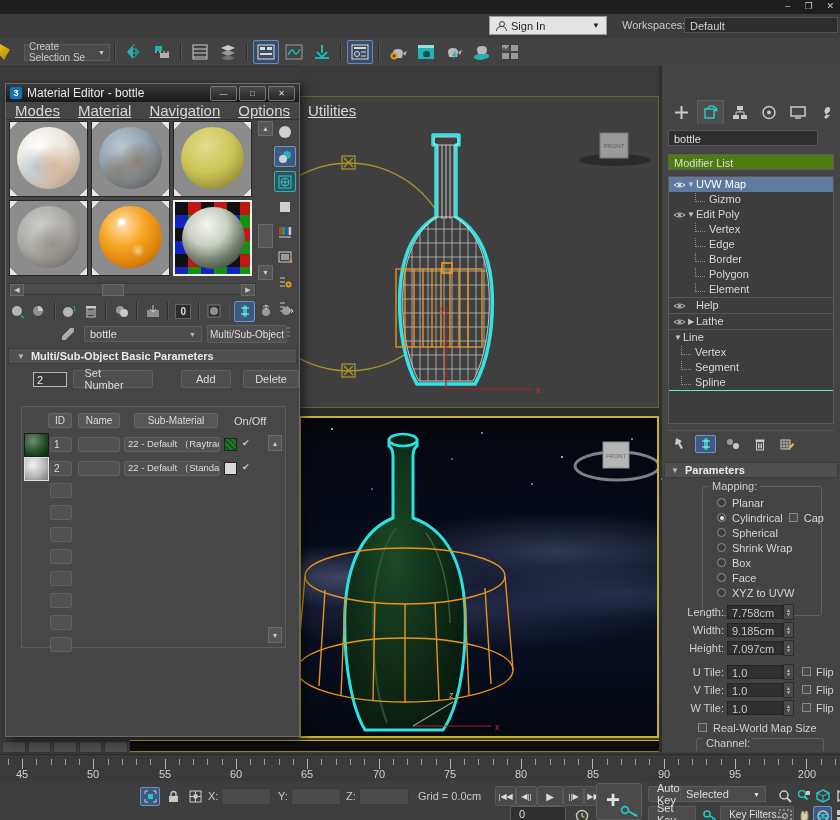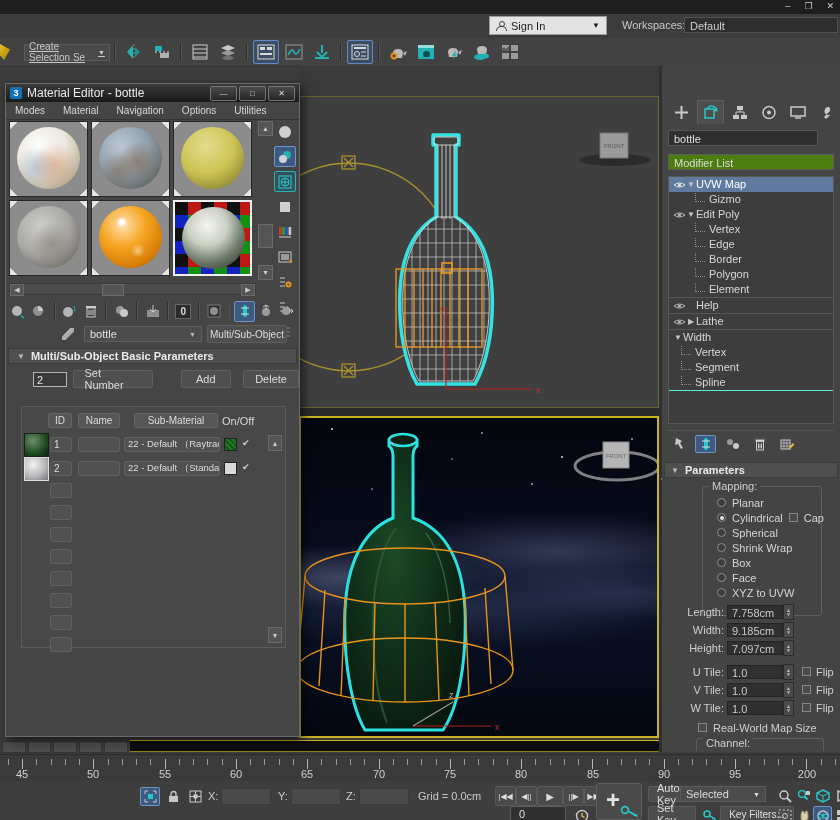--- a/index.html
+++ b/index.html
@@ -20,38 +20,38 @@
   .person{width:9px;height:9px;position:relative;}
   .person::before{content:"";position:absolute;left:2.5px;top:0;width:4px;height:4px;border:1px solid #444;border-radius:50%;}
   .person::after{content:"";position:absolute;left:0;top:5px;width:9px;height:4px;border:1px solid #444;border-bottom:none;border-radius:5px 5px 0 0;}
   .ws-label{left:622px;top:19px;color:#c8c8c8;}
   .ws-field{left:684px;top:17px;width:154px;height:16px;background:#2e2e2e;border:1px solid #515151;
             color:#d0d0d0;line-height:16px;padding-left:5px;box-sizing:border-box;}
   .toolbar{left:0;top:38px;width:840px;height:28px;background:#424242;border-bottom:1px solid #303030;
            display:flex;align-items:center;}
   .tb-pencil{width:10px;height:16px;margin-left:0;background:linear-gradient(135deg,#e8c11c,#a8820a);clip-path:polygon(0 0,100% 35%,40% 100%,0 70%);}
   .selset{width:86px;height:17px;background:#4a4a4a;border:1px solid #5c5c5c;color:#c9c9c9;
-          font-size:10px;display:flex;align-items:center;padding:0 4px;box-sizing:border-box;margin-left:14px;text-decoration:underline;}
+          font-size:10px;display:flex;align-items:center;padding:0 4px;box-sizing:border-box;margin-left:14px;}
   .selset .arrow{margin-left:auto;font-size:7px;}
   .tbico{width:24px;height:22px;display:flex;align-items:center;justify-content:center;margin:0 1px;border:1px solid transparent;border-radius:2px;}
   .tbico.active{border-color:#5f8ac9;background:#3c4c63;}
   .tbsep{width:1px;height:18px;background:#2e2e2e;margin:0 4px;border-right:1px solid #555;}
   
   .me-win{left:5px;top:83px;width:293px;height:652px;background:#454545;border:1px solid #6a6a6a;
           box-shadow:3px 4px 10px rgba(0,0,0,.6);z-index:5;}
   .me-title{left:0;top:0;width:100%;height:18px;background:linear-gradient(#3a3a3a,#191919);
             display:flex;align-items:center;padding:0 4px;box-sizing:border-box;gap:5px;}
   .me-logo{width:12px;height:12px;background:#1273b8;color:#fff;font-size:9px;font-weight:bold;
            display:flex;align-items:center;justify-content:center;border-radius:2px;}
   .me-title-text{color:#eaeaea;font-size:12px;}
   .me-btn{width:25px;height:13px;border:1px solid #777;background:linear-gradient(#4a4a4a,#262626);
           color:#ddd;font-size:8px;display:flex;align-items:center;justify-content:center;border-radius:2px;}
   .me-menus{left:0;top:18px;width:100%;height:17px;background:#454545;border-bottom:1px solid #333;
             display:flex;align-items:center;}
-  .me-menus span{padding:0 9px;font-size:10px;color:#d8d8d8;}
+  .me-menus span{padding:0 9px;font-size:15px;color:#d8d8d8;text-decoration:underline;}
   .slots-area{left:3px;top:37px;width:247px;height:160px;display:grid;grid-template-columns:repeat(3,79px);
               grid-template-rows:repeat(2,76px);gap:3px;}
   .slot{position:relative;border:1px solid #272727;background-color:#8c8c8c;box-sizing:border-box;
         background-image:
           linear-gradient(135deg,#e6e6e6 5px,transparent 5px),
           linear-gradient(225deg,#e6e6e6 5px,transparent 5px),
           linear-gradient(45deg,#e6e6e6 5px,transparent 5px),
           linear-gradient(315deg,#e6e6e6 5px,transparent 5px);}
   .slot::after{content:"";position:absolute;left:7px;top:5px;width:63px;height:62px;border-radius:50%;}
   .slot.active{border:2px solid #f2f2f2;
@@ -598,21 +598,21 @@
       <div class="numfield">2</div>
       <div class="mbtn" style="margin-left:6px;width:64px">Set Number</div>
       <div class="mbtn" style="margin-left:28px;width:32px">Add</div>
       <div class="mbtn" style="margin-left:12px;width:38px">Delete</div>
     </div>
 
     <div class="abs sub-table">
       <div class="th-btn" style="left:26px;top:6px;width:24px">ID</div>
       <div class="th-btn" style="left:56px;top:6px;width:42px">Name</div>
       <div class="th-btn" style="left:112px;top:6px;width:84px">Sub-Material</div>
-      <span class="abs" style="left:200px;top:8px;color:#d8d8d8">On/Off</span>
+      <span class="abs" style="left:212px;top:8px;color:#d8d8d8">On/Off</span>
 
       <div class="thumb" style="left:2px;top:26px;background:radial-gradient(circle at 35% 30%,#6a8f6a,#1f4a22 60%,#0c2410)"></div>
       <div class="cellbox" style="left:28px;top:30px;width:22px">1</div>
       <div class="cellbox" style="left:56px;top:30px;width:42px"></div>
       <div class="cellbox" style="left:102px;top:30px;width:96px;font-size:9.5px">22 - Default （Raytrace）</div>
       <div class="swatch" style="left:202px;top:31px;background:repeating-linear-gradient(45deg,#1f7a23 0 2px,#145417 2px 4px)"></div>
       <span class="chk" style="left:220px;top:31px">✔</span>
       <div class="sbtn tbl-scroll" style="top:28px;height:14px">▲</div>
 
       <div class="thumb" style="left:2px;top:50px;border-color:#e0e0e0;background:radial-gradient(circle at 35% 30%,#f2f2f2,#b9b9bb 55%,#77777c)"></div>
@@ -730,21 +730,21 @@
       <div class="srow sep">
         <svg class="eye" viewBox="0 0 13 8">
             <path d="M1 4 Q6.5 0 12 4 Q6.5 8 1 4Z" fill="none" stroke="#b9b9b9"></path>
             <circle cx="6.5" cy="4" r="1.6" fill="#b9b9b9"></circle>
           </svg>
         <span class="exp">▶</span>
           <span>Lathe</span>
       </div>
       <div class="srow sep">
         <span class="exp" style="margin-left:4px">▼</span>
-          <span>Width</span>
+          <span>Line</span>
       </div>
       <div class="srow">
           <span class="guide l2"></span>
           <span>Vertex</span>
         </div>
       <div class="srow">
           <span class="guide l2"></span>
           <span>Segment</span>
         </div>
       <div class="srow" style="border-bottom:1px solid #5eead4">

